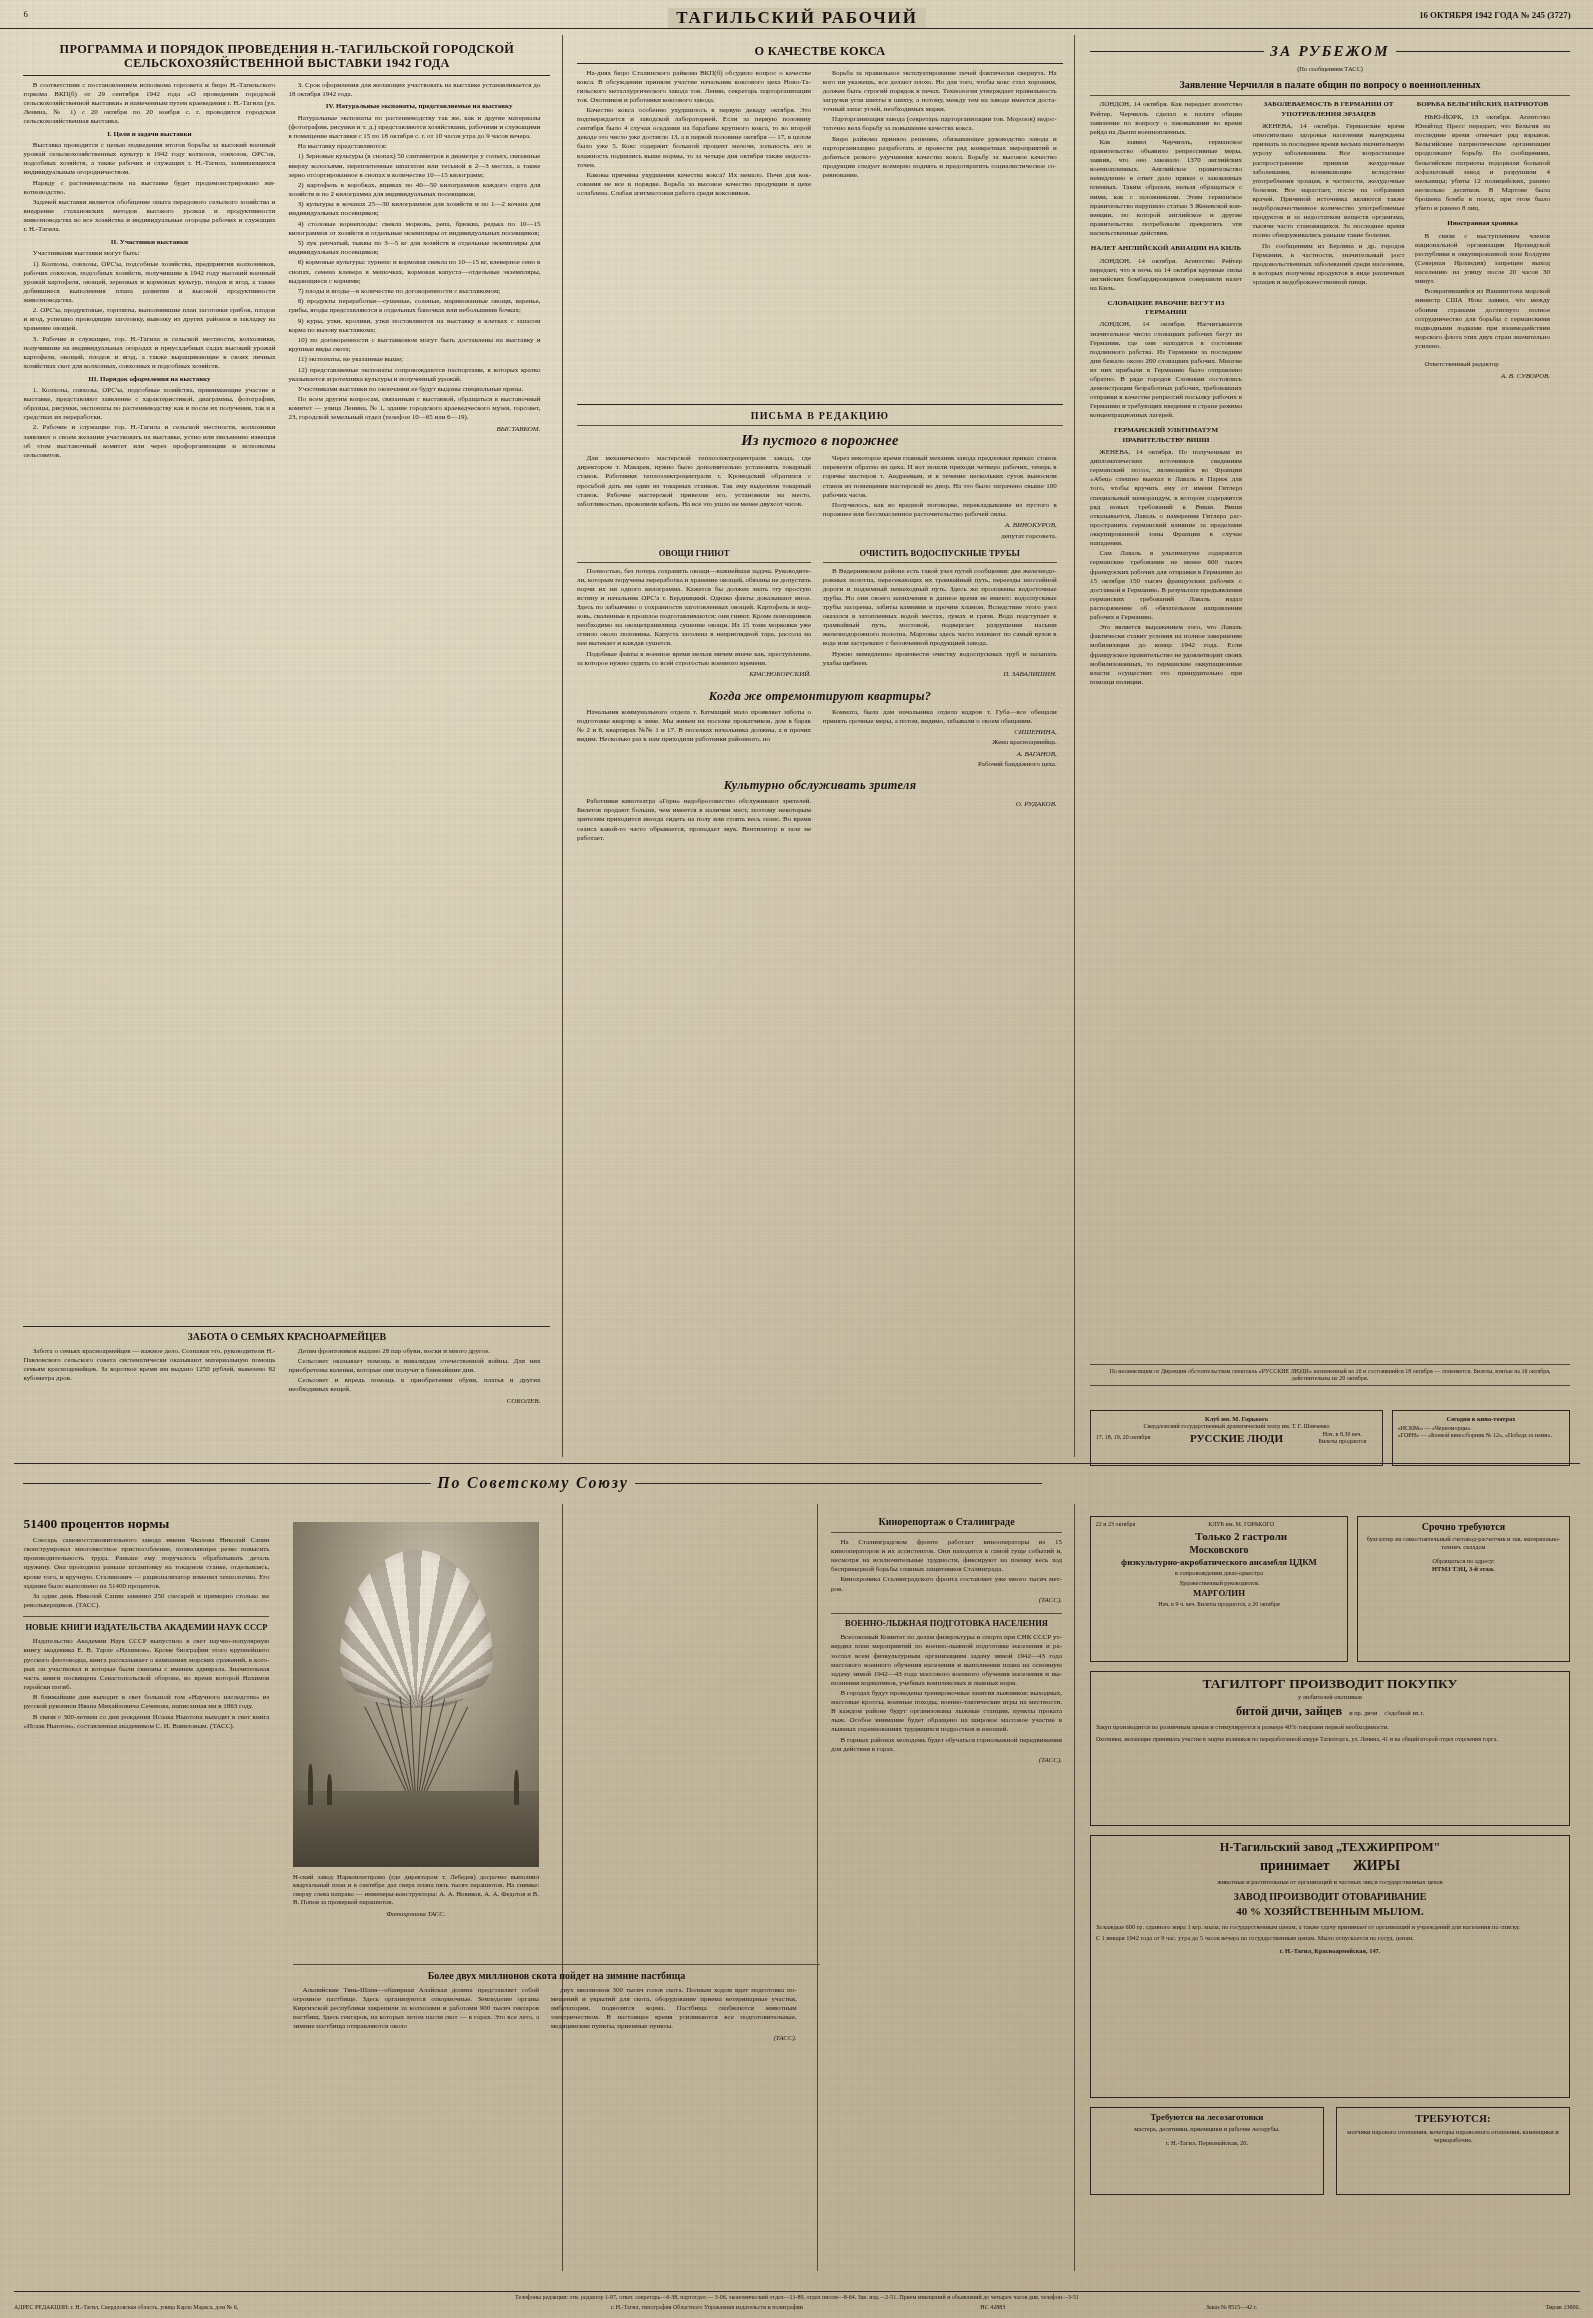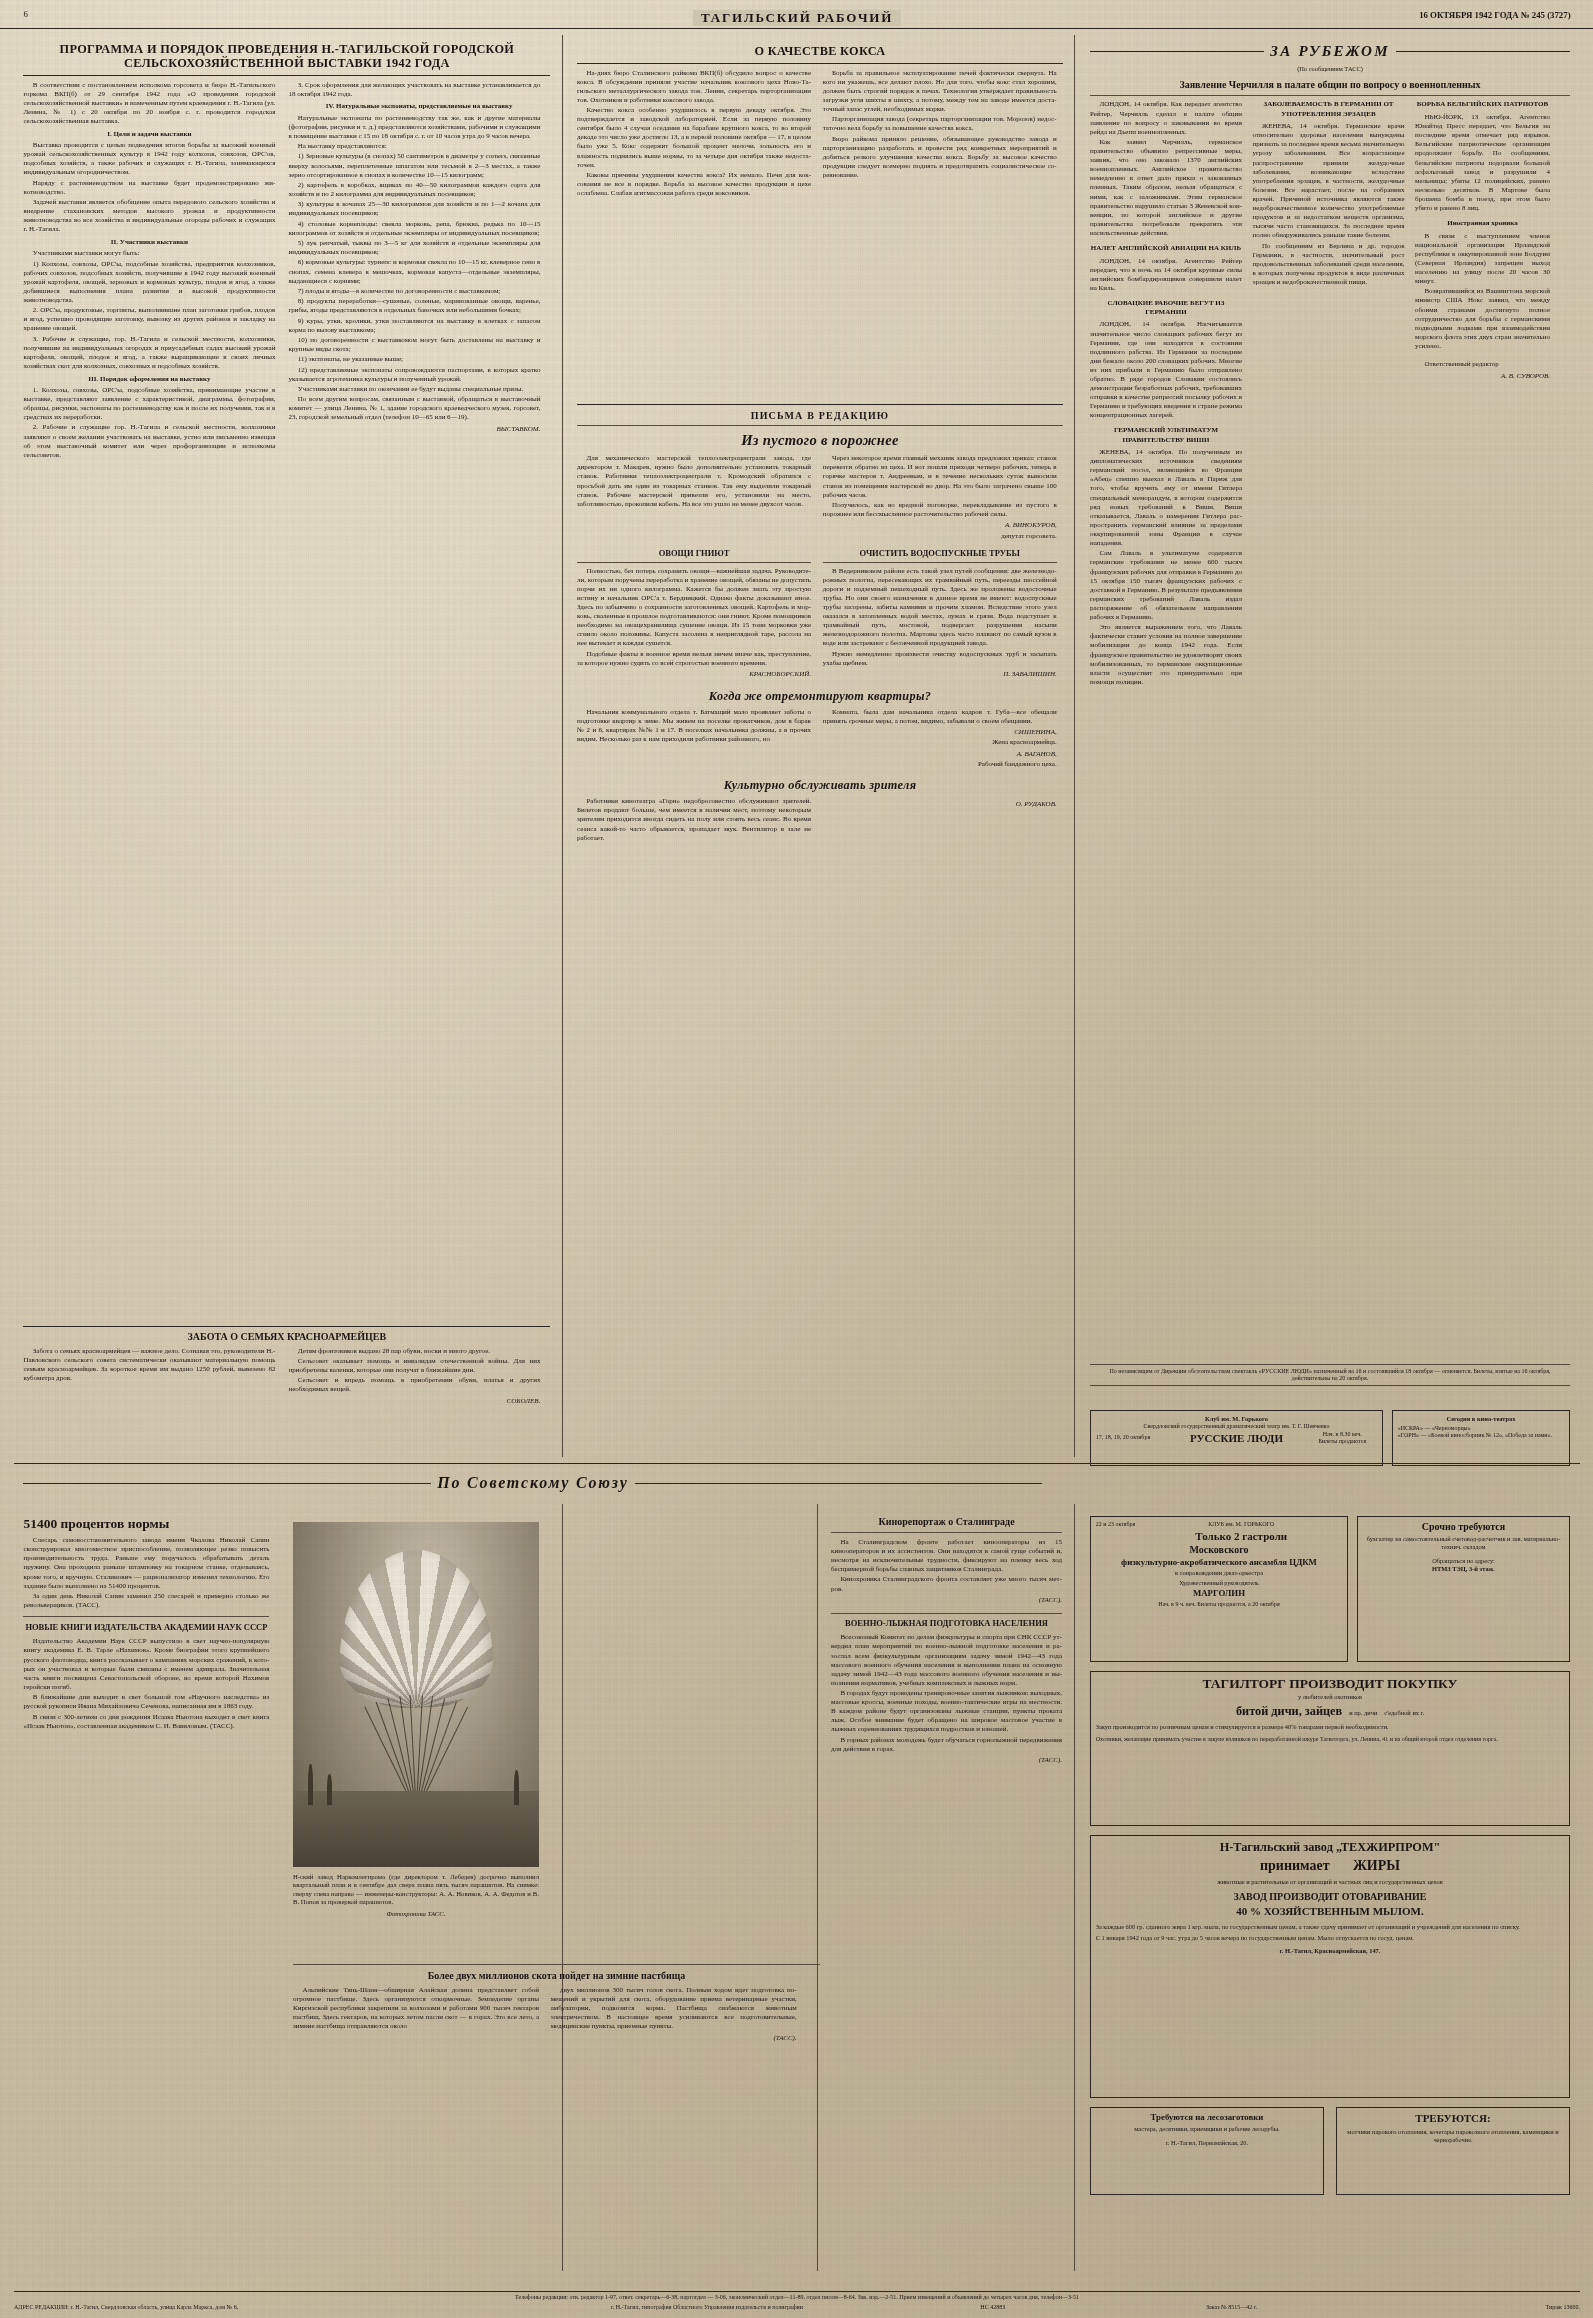--- a/index.html
+++ b/index.html
@@ -27,21 +27,21 @@
   }
   .sheet{position:absolute;inset:0;padding:0;}
 
   
   .masthead{
     position:absolute;left:0;right:0;top:8.2px;height:20px;
     border-bottom:1.2px solid #2b2520;
     display:flex;align-items:center;justify-content:center;
   }
   .mh-title{
-    font-size:13px;letter-spacing:1.8px;font-weight:bold;
+    font-size:17px;letter-spacing:1.8px;font-weight:bold;
     background:#cdc4ad;padding:0 8.2px;position:relative;z-index:2;
   }
   .mh-left{position:absolute;left:23.4px;top:1.2px;font-size:8.8px;}
   .mh-right{position:absolute;right:23.4px;top:2.3px;font-size:8.8px;font-weight:bold;}
 
   
   .col{position:absolute;}
   .hd{
     font-weight:bold;text-align:center;line-height:1.15;
   }

